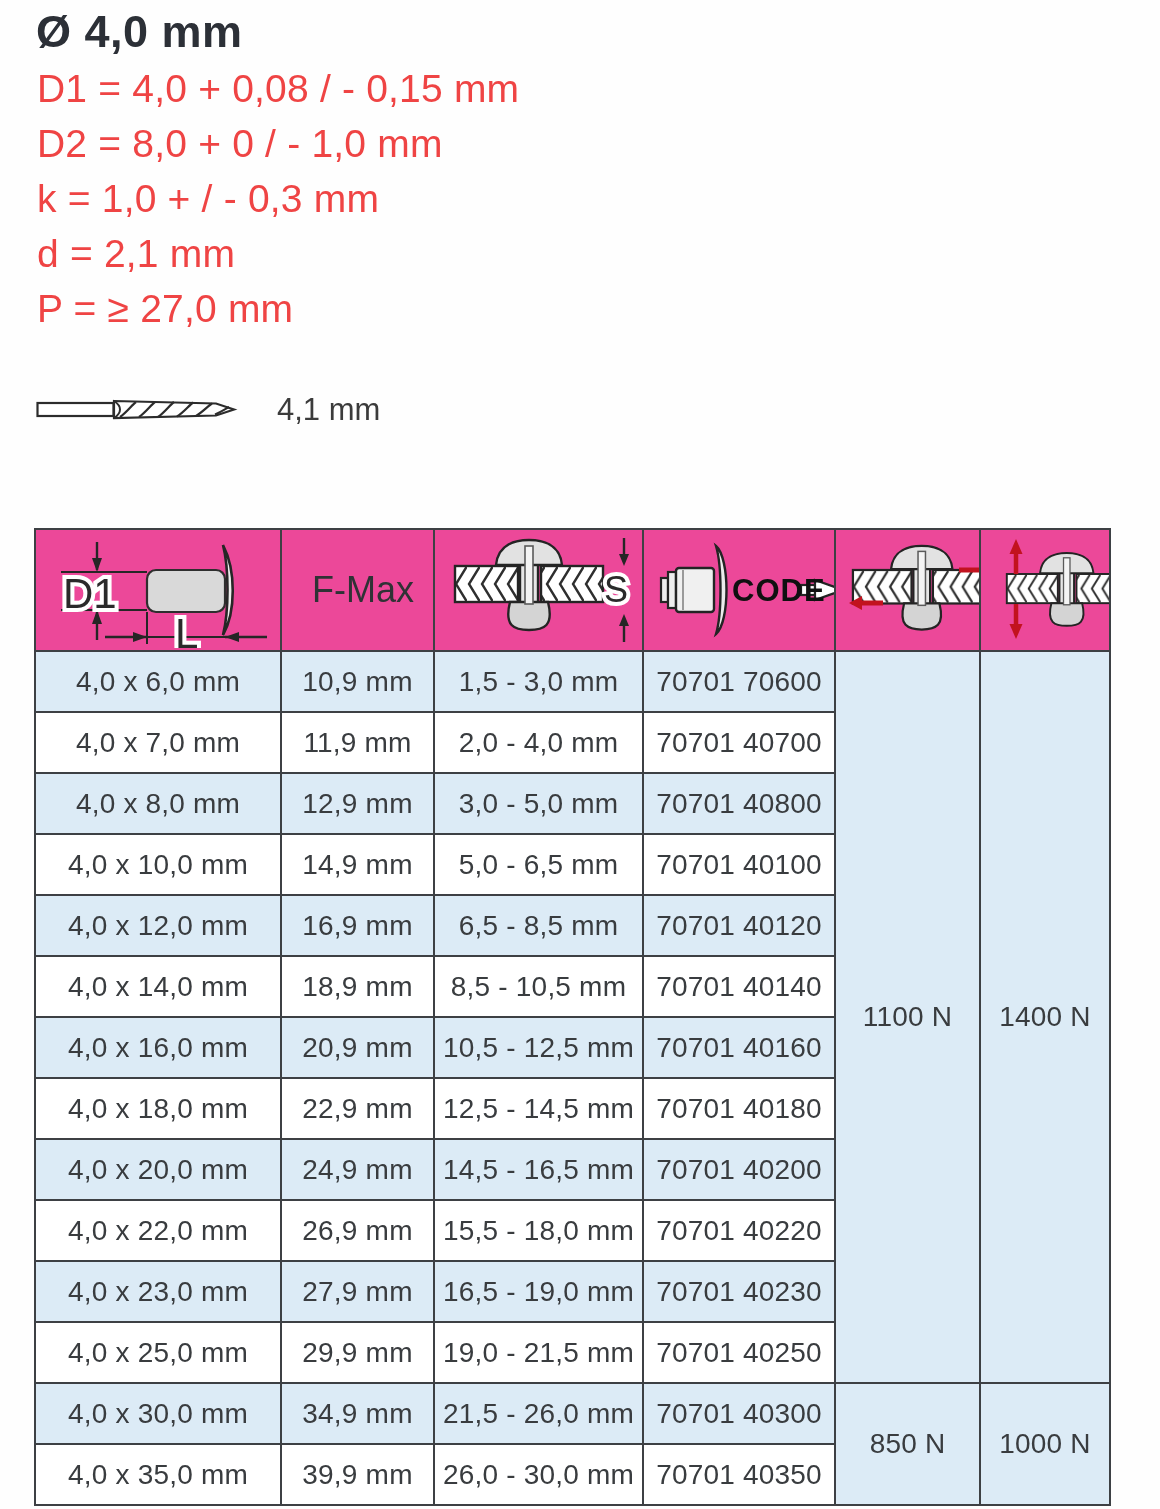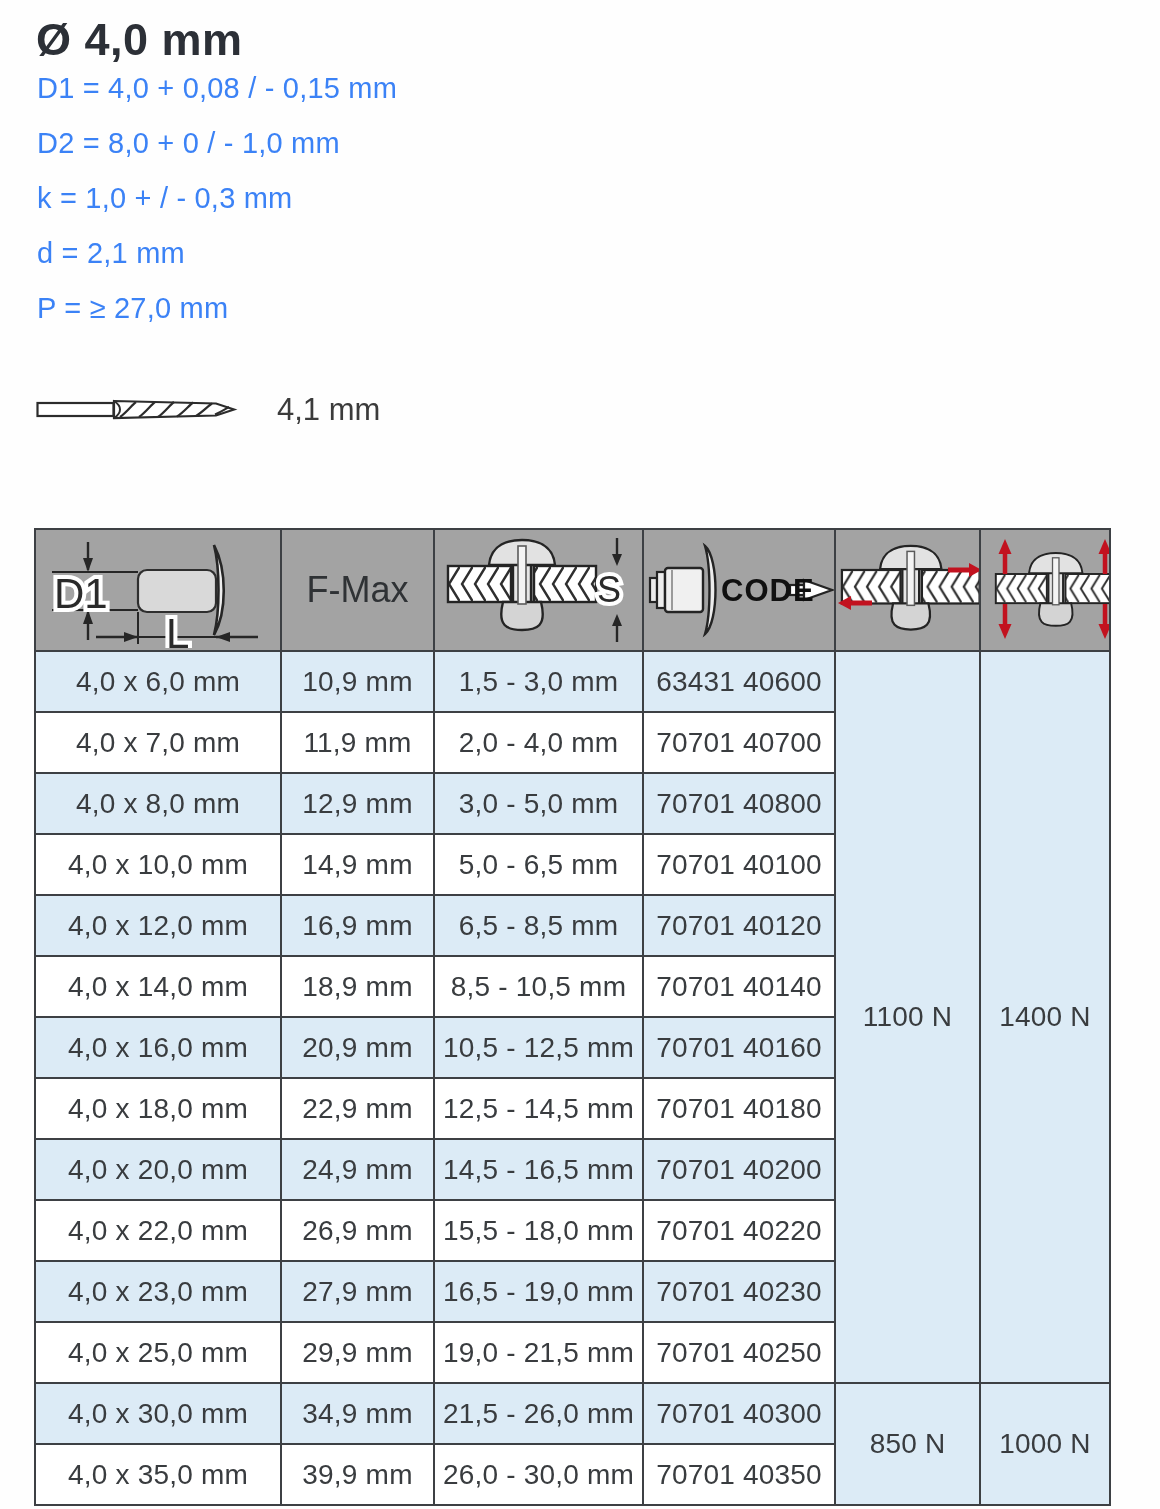--- a/index.html
+++ b/index.html
@@ -1,43 +1,43 @@
 <!DOCTYPE html>
 <html><head>
 <meta charset="utf-8">
 <style>
   html,body { margin:0; padding:0; background:#ffffff; }
   .page {
     position:relative; width:1160px; height:1509px; background:#fefefe;
     font-family:"Liberation Sans", sans-serif; color:#3a3d40; overflow:hidden;
   }
   .title {
-    position:absolute; left:36px; top:14px;
+    position:absolute; left:36px; top:6px;
     font-size:45px; font-weight:700; color:#2c3037; letter-spacing:0.5px;
   }
   .specs { position:absolute; left:37px; top:61px; }
   .spec-line {
     height:55px; display:flex; align-items:center;
-    font-size:29px; color:#3b82f6; letter-spacing:0.2px; white-space:pre;
+    font-size:39px; color:#ef4444; letter-spacing:0.2px; white-space:pre;
   }
   .drill-row {
     position:absolute; left:36px; top:392px;
     display:flex; align-items:center; gap:36px;
   }
   .drill-label { font-size:31px; color:#3b3b3b; }
 
   table.riv {
     position:absolute; left:34px; top:528px; width:1075px;
     border-collapse:collapse; table-layout:fixed;
   }
   .riv th, .riv td {
     border:2px solid #3d4044; text-align:center; vertical-align:middle; padding:0;
     overflow:hidden;
   }
-  .riv thead th { height:120px; background:#a3a3a3; font-weight:normal; }
+  .riv thead th { height:120px; background:#ec4899; font-weight:normal;padding-left:11px; }
   .riv tbody td {
     height:59px; font-size:28px; color:#393c3f; background:#ffffff;
     letter-spacing:0.2px; white-space:nowrap;margin-left:20px;
   }
   tr.alt td { background:#dcebf6; }
   td.strength { background:#dcebf6; font-size:29px; }
   .fmax-head { font-size:36px; color:#2f3235; }
   svg { display:block; margin:0 auto; }
   svg text { font-family:"Liberation Sans", sans-serif; }
   .halo { paint-order:stroke; stroke:#ffffff; stroke-width:8px; fill:#2a2a2a; }
@@ -168,21 +168,21 @@
             <polygon points="117.5,90 130.5,90 124,105" fill="#c2121f"></polygon>
           </svg>
         </th>
       </tr>
     </thead>
     <tbody>
       <tr class="alt">
         <td>4,0 x 6,0 mm</td>
         <td>10,9 mm</td>
         <td>1,5 - 3,0 mm</td>
-        <td>63431 40600</td>
+        <td>70701 70600</td>
         <td class="strength" rowspan="12">1100 N</td>
         <td class="strength" rowspan="12">1400 N</td>
       </tr>
       <tr>
         <td>4,0 x 7,0 mm</td>
         <td>11,9 mm</td>
         <td>2,0 - 4,0 mm</td>
         <td>70701 40700</td>
       </tr>
       <tr class="alt">

